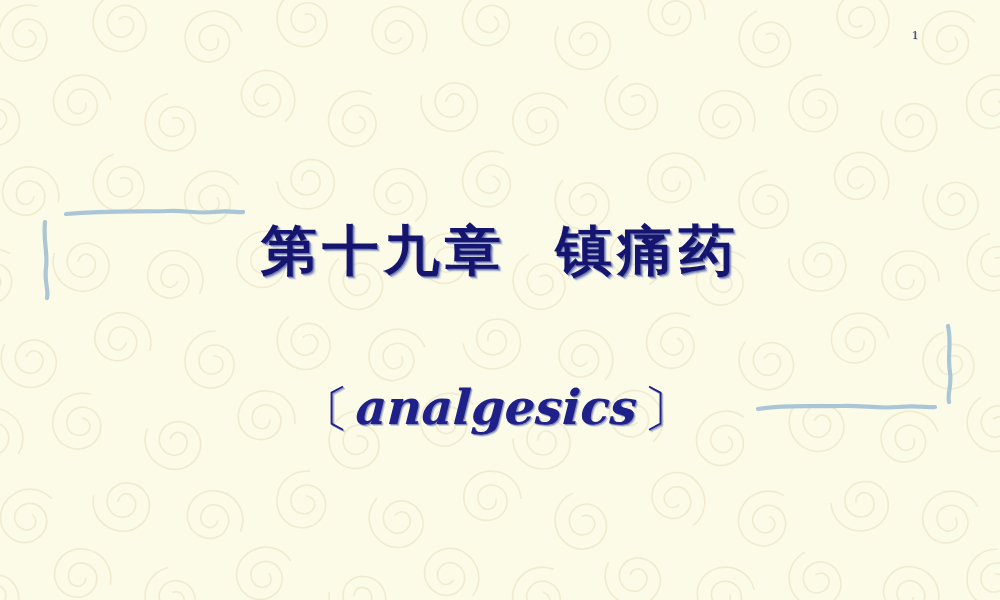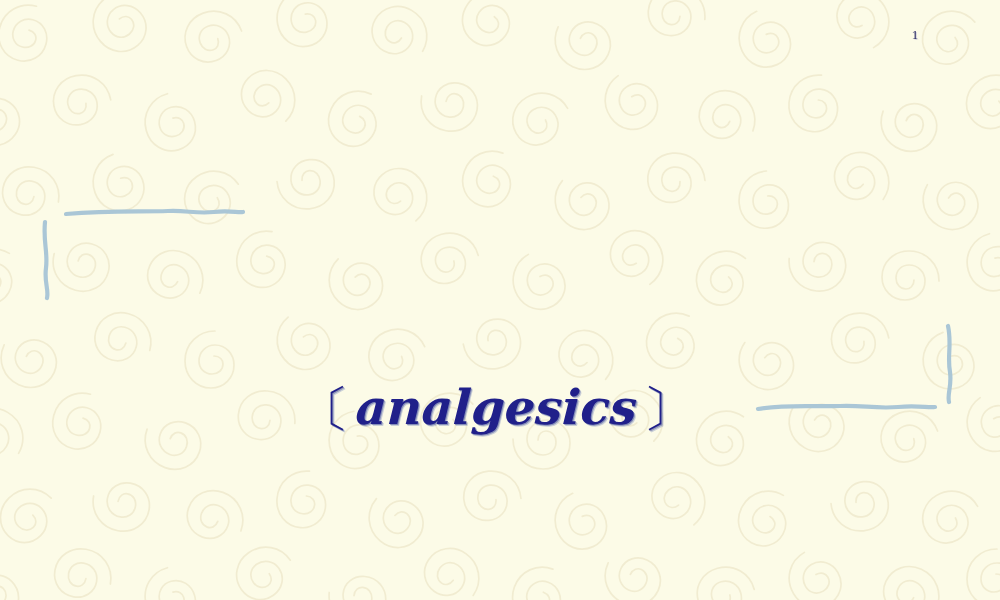--- a/index.html
+++ b/index.html
@@ -252,20 +252,23 @@
                C 952,386 947,394 949,402"></path>
 
       <path d="M 758,409 C 790,404 812,407 840,406
                C 862,405 876,409 898,407
                C 918,405 928,408 935,407"></path>
     </g>
   </svg>
 
   <div id="page-number">1</div>
 
+  <div id="title-block">
+    <span id="main-title">第十九章  镇痛药</span>
+  </div>
 
   <div id="subtitle-block">
     <span id="subtitle-inner">
       <span class="bracket-glyph">〔</span><span id="subtitle-word">analgesics</span><span class="bracket-glyph">〕</span>
     </span>
   </div>
 
 </div>
 
 </body></html>

